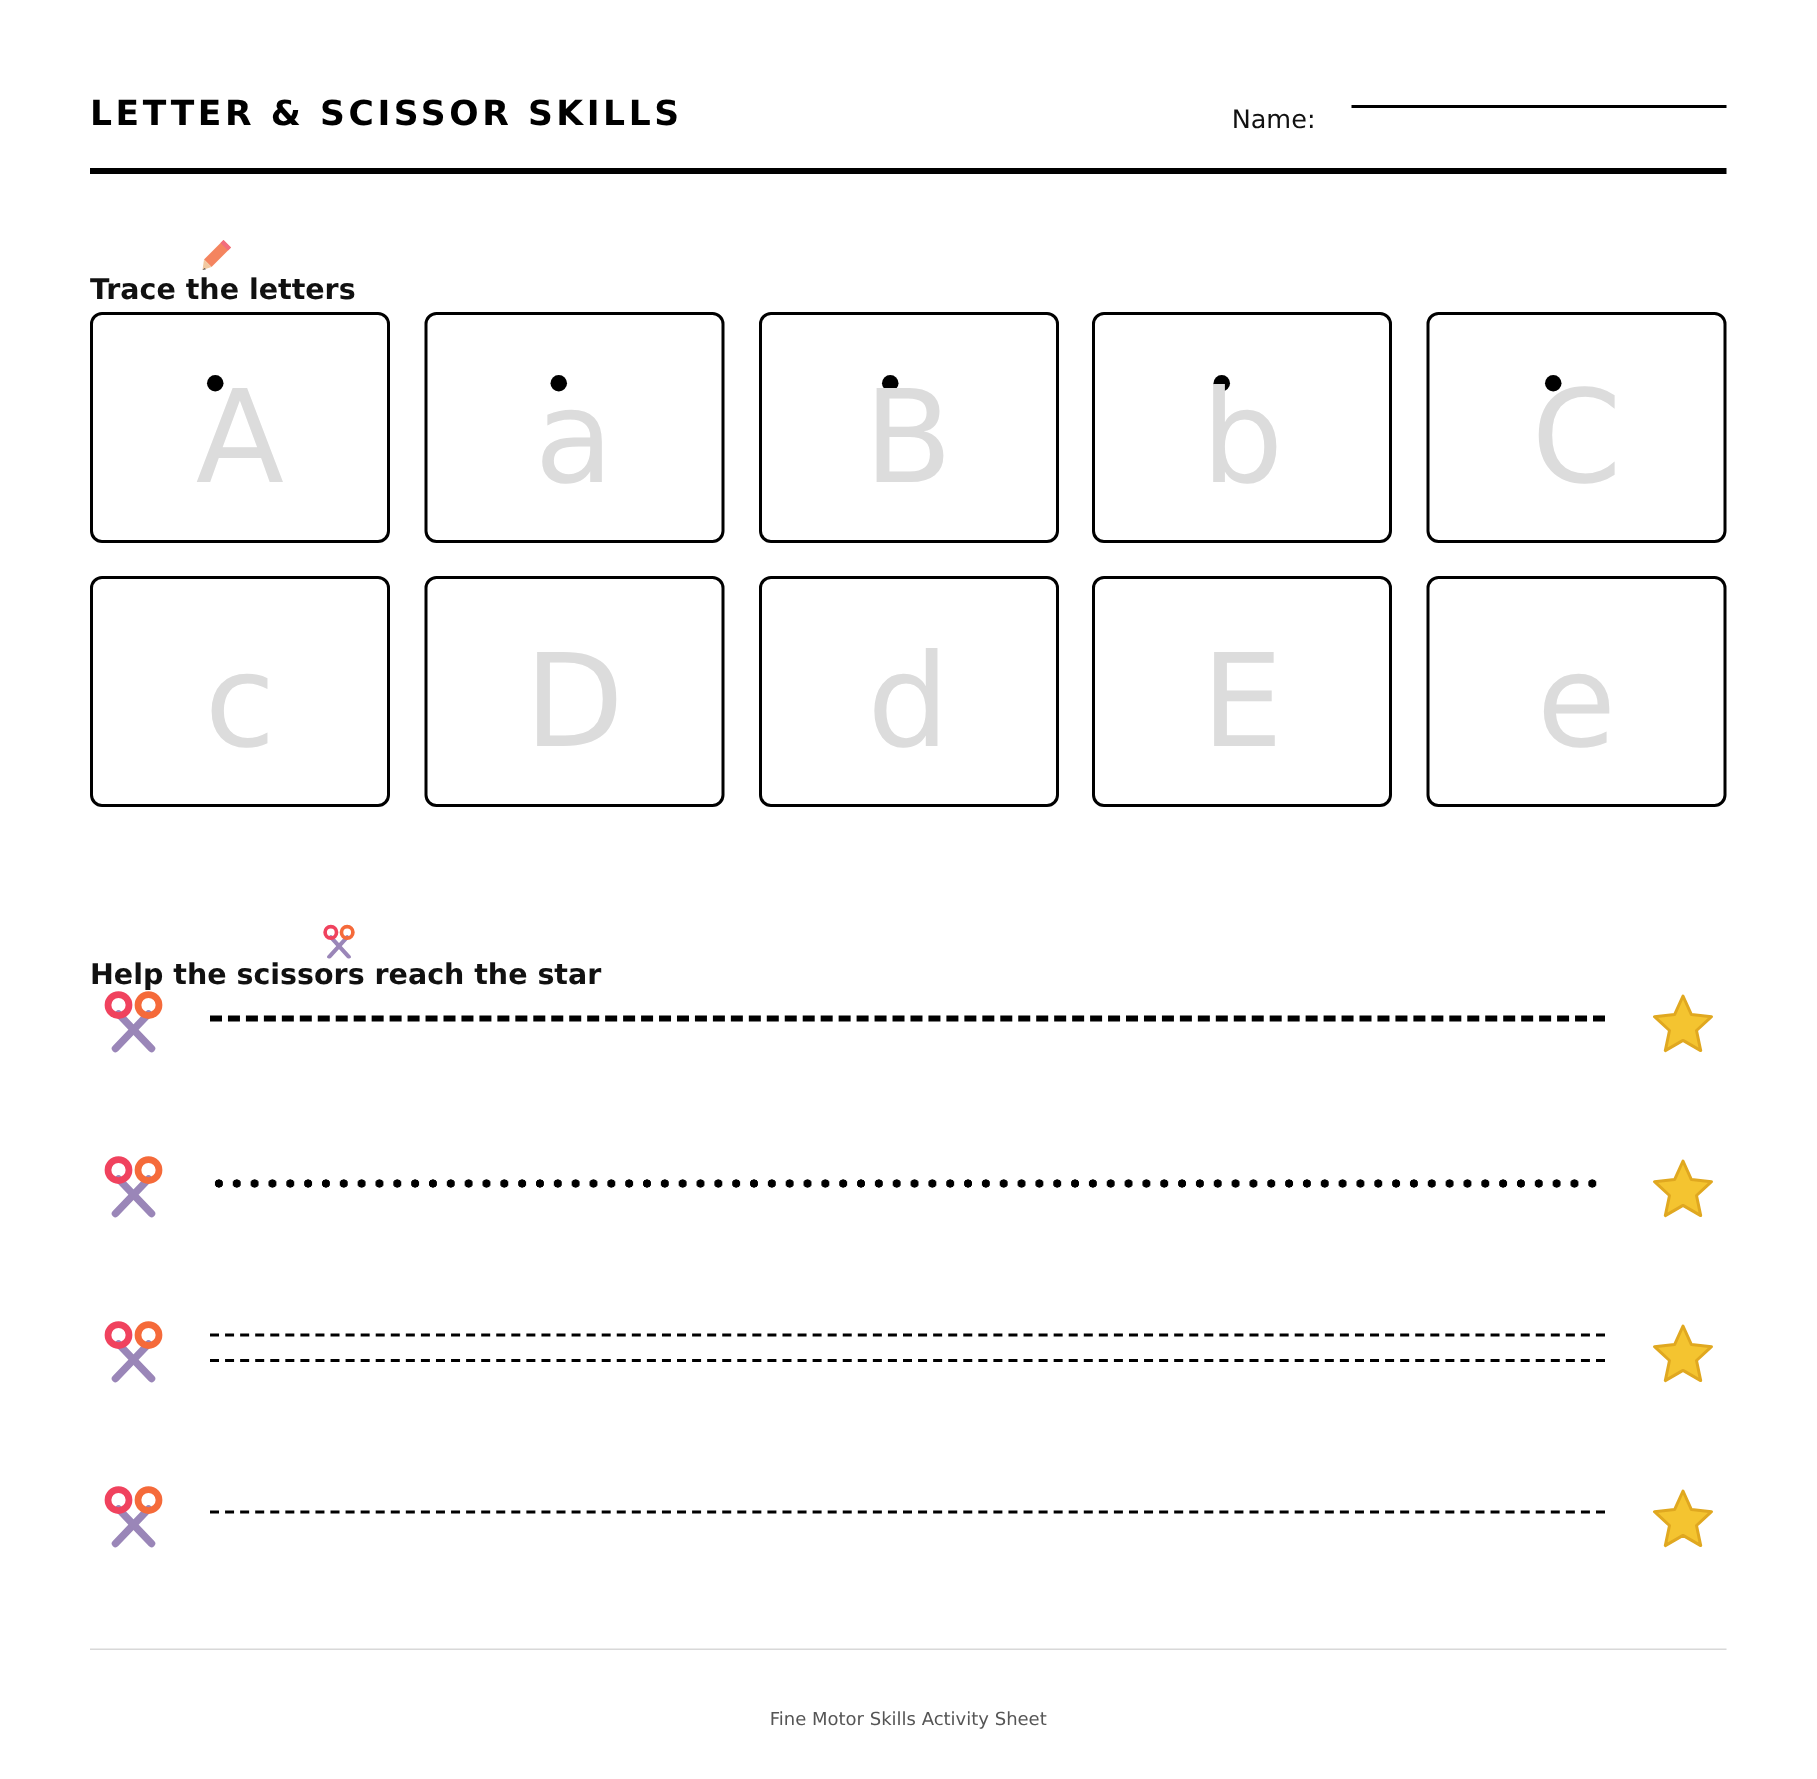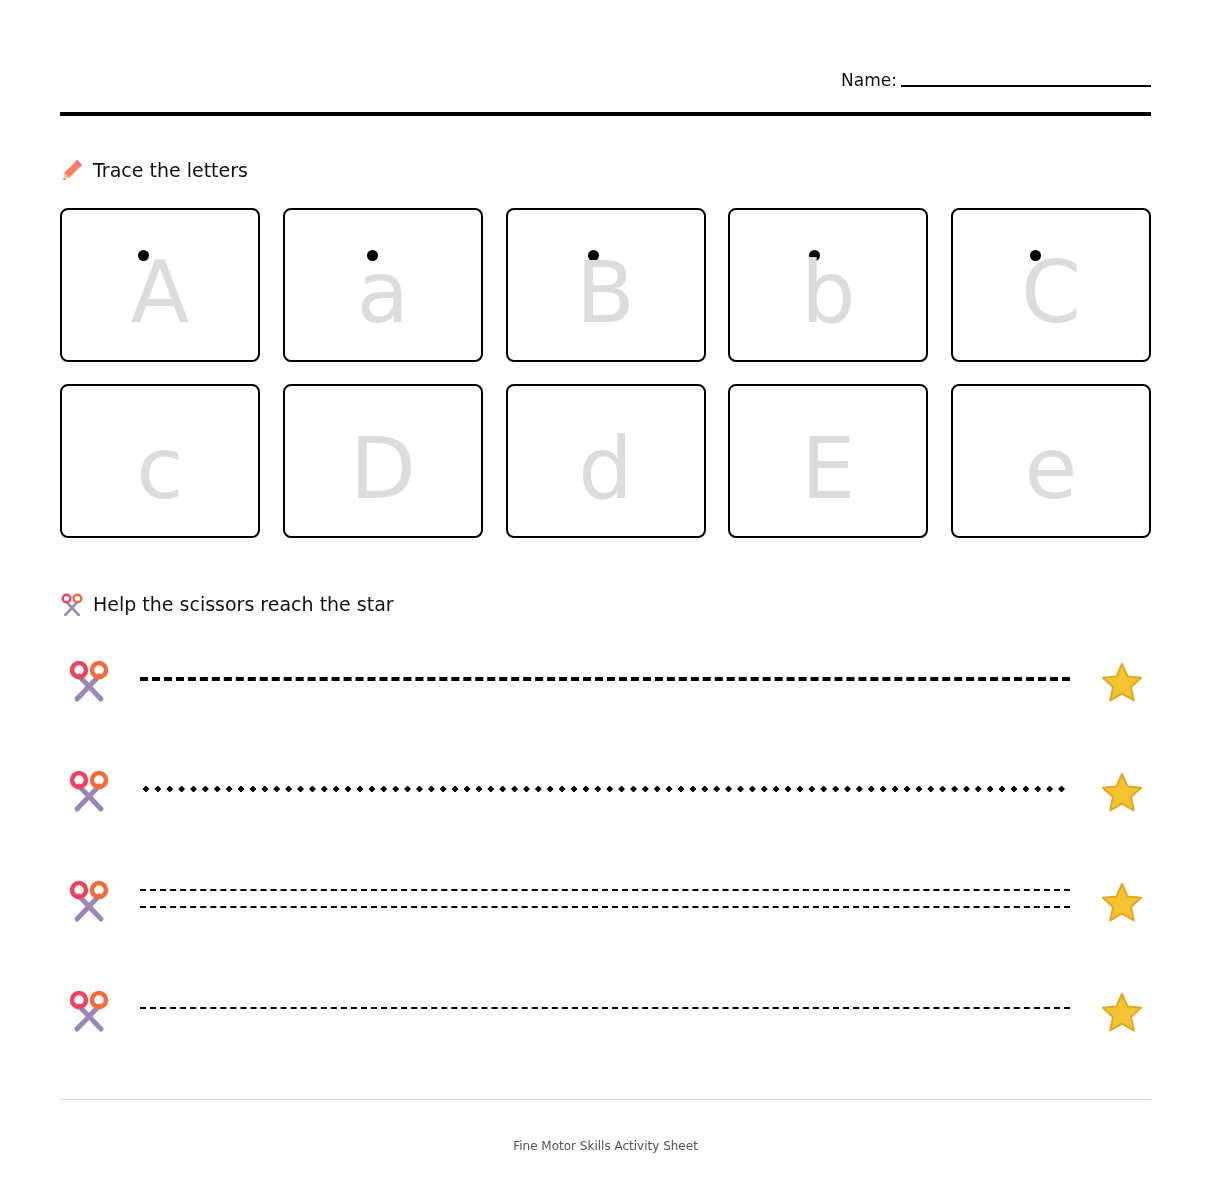--- a/index.html
+++ b/index.html
@@ -1,24 +1,24 @@
 <!DOCTYPE html>
 <html><head>
   <meta charset="utf-8">
   <style>
     html, body { margin: 0; padding: 0; background: #ffffff; }
     body { width: 1211px; height: 1186px; position: relative; font-family: "DejaVu Sans", "Liberation Sans", sans-serif; color: #111; }
     .page { position: absolute; left: 60px; top: 0; width: 1091px; }
     .header { position: absolute; left: 0; top: 60px; width: 1091px; height: 56px; border-bottom: 4px solid #000; box-sizing: border-box; }
     .title { position: absolute; left: 0; top: 3px; font-size: 23px; font-weight: bold; letter-spacing: 2.4px; color: #000; }
-    .name-wrap { position: absolute; right: 0; top: 10px; display: flex; align-items: flex-end; }
+    .name-wrap { position: absolute; right: 0; top: 10px; display: flex; align-items: flex-start; gap: 20px; }
     .name-label { font-size: 17px; color: #111; margin-right: 4px; line-height: 20px; }
     .name-line { width: 250px; height: 0; border-bottom: 2px solid #000; margin-bottom: 3px; }
 
-    .section-title { position: absolute; left: 0; display: flex; align-items: center; font-size: 19px; font-weight: normal; color: #111; }
+    .section-title { position: absolute; left: 0; display: flex; align-items: center; font-size: 19px; font-weight: bold; color: #111; flex-direction: column; }
     .section-title .icon { width: 24px; height: 24px; margin-right: 9px; display: inline-block; }
 
     .grid { position: absolute; left: 0; top: 208px; width: 1091px; display: grid; grid-template-columns: repeat(5, 200px); column-gap: 22.75px; row-gap: 22px; }
     .cell { position: relative; width: 200px; height: 154px; border: 2px solid #000; border-radius: 8px; box-sizing: border-box; background: #fff; overflow: hidden; }
     .letter { position: absolute; left: 0; right: 0; top: 22px; text-align: center; font-family: "DejaVu Sans", sans-serif; font-size: 86px; line-height: 120px; color: #dcdcdc; }
     .start-dot { position: absolute; width: 11px; height: 11px; border-radius: 50%; background: #000; }
 
     .paths { position: absolute; left: 0; top: 655px; width: 1091px; }
     .path-row { position: relative; height: 110px; }
     .scissor { position: absolute; left: 7px; top: 4px; width: 44px; height: 44px; }
@@ -30,20 +30,21 @@
 
     .footer { position: absolute; left: 0; top: 1099px; width: 1091px; border-top: 1px solid #d8d8d8; }
     .footer-text { position: absolute; left: 0; width: 1091px; top: 12px; text-align: center; font-size: 12px; color: #555; margin-top: 27px; }
   </style>
 </head>
 <body>
 
 <div class="page">
 
   <div class="header">
+    <div class="title">LETTER &amp; SCISSOR SKILLS</div>
     <div class="name-wrap">
       <span class="name-label">Name:</span>
       <span class="name-line"></span>
     </div>
   </div>
 
   <div class="section-title" style="top:158px;">
     <span class="icon">
       <svg width="24" height="24" viewBox="0 0 24 24">
         <path d="M17 2 L22 7 L9 20 L4 15 Z" fill="#f4845f"></path>
@@ -86,21 +87,21 @@
       <div class="letter">d</div>
     </div>
     <div class="cell">
       <div class="letter">E</div>
     </div>
     <div class="cell">
       <div class="letter">e</div>
     </div>
   </div>
 
-  <div class="section-title" style="top:592px;">
+  <div class="section-title" style="top:615px;">
     <span class="icon">
       <svg width="24" height="24" viewBox="0 0 44 44">
         <path d="M10 42 L32 18" stroke="#9a86b8" stroke-width="5" stroke-linecap="round"></path>
         <path d="M34 42 L12 18" stroke="#9a86b8" stroke-width="5" stroke-linecap="round"></path>
         <circle cx="12" cy="12" r="7" fill="none" stroke="#f0425e" stroke-width="4.5"></circle>
         <circle cx="32" cy="12" r="7" fill="none" stroke="#f56a3a" stroke-width="4.5"></circle>
       </svg>
     </span>
     <span>Help the scissors reach the star</span>
   </div>

